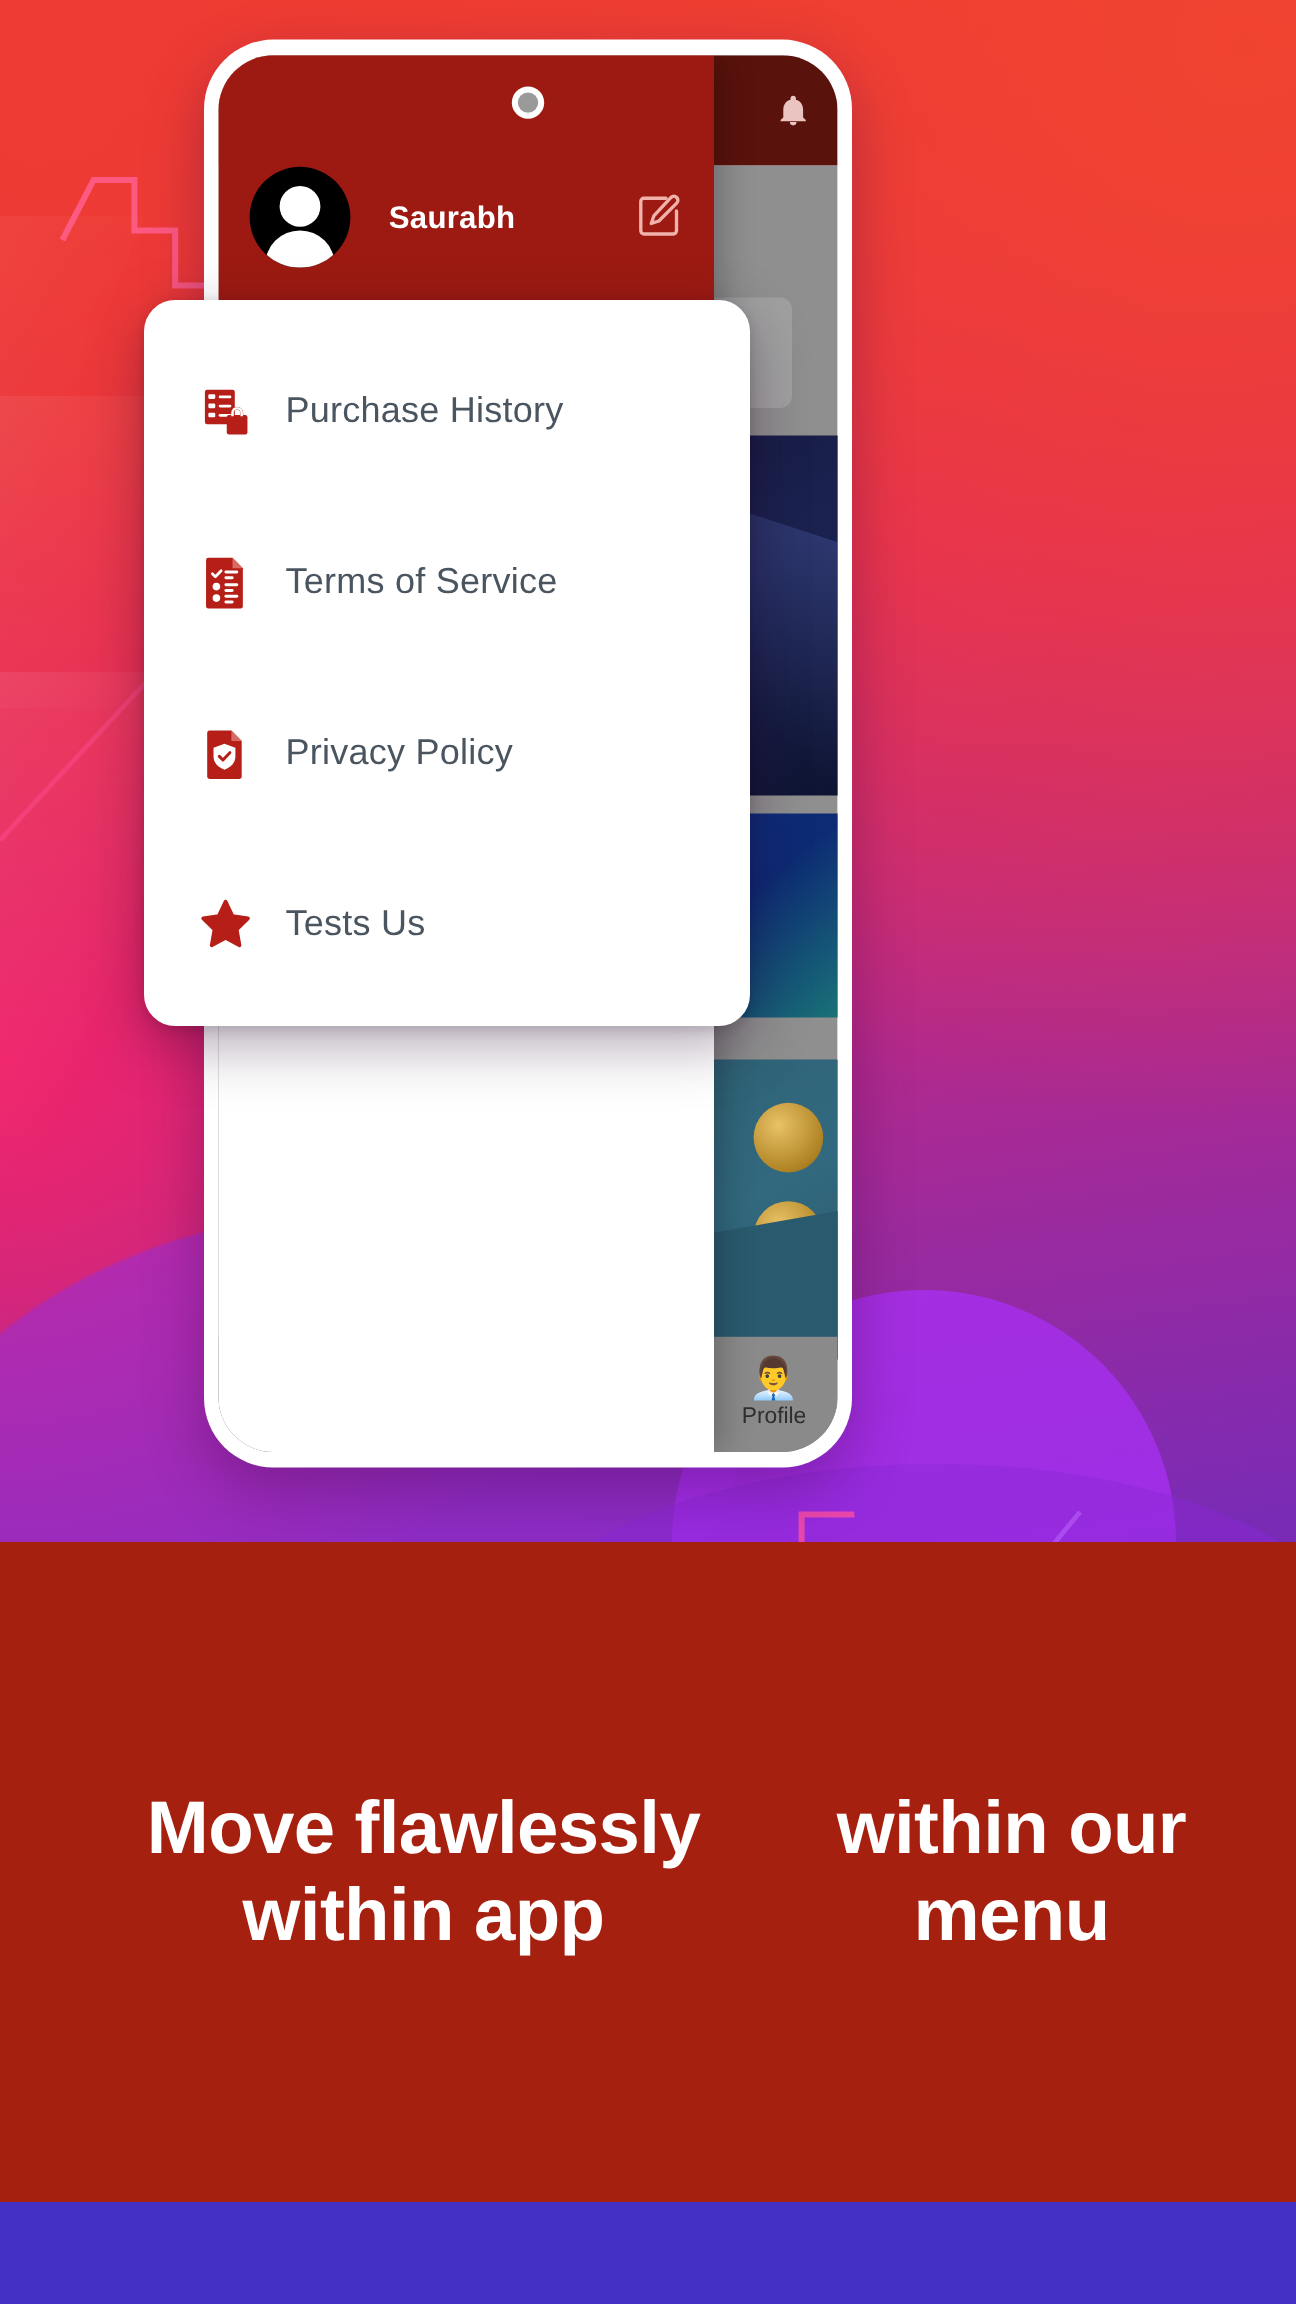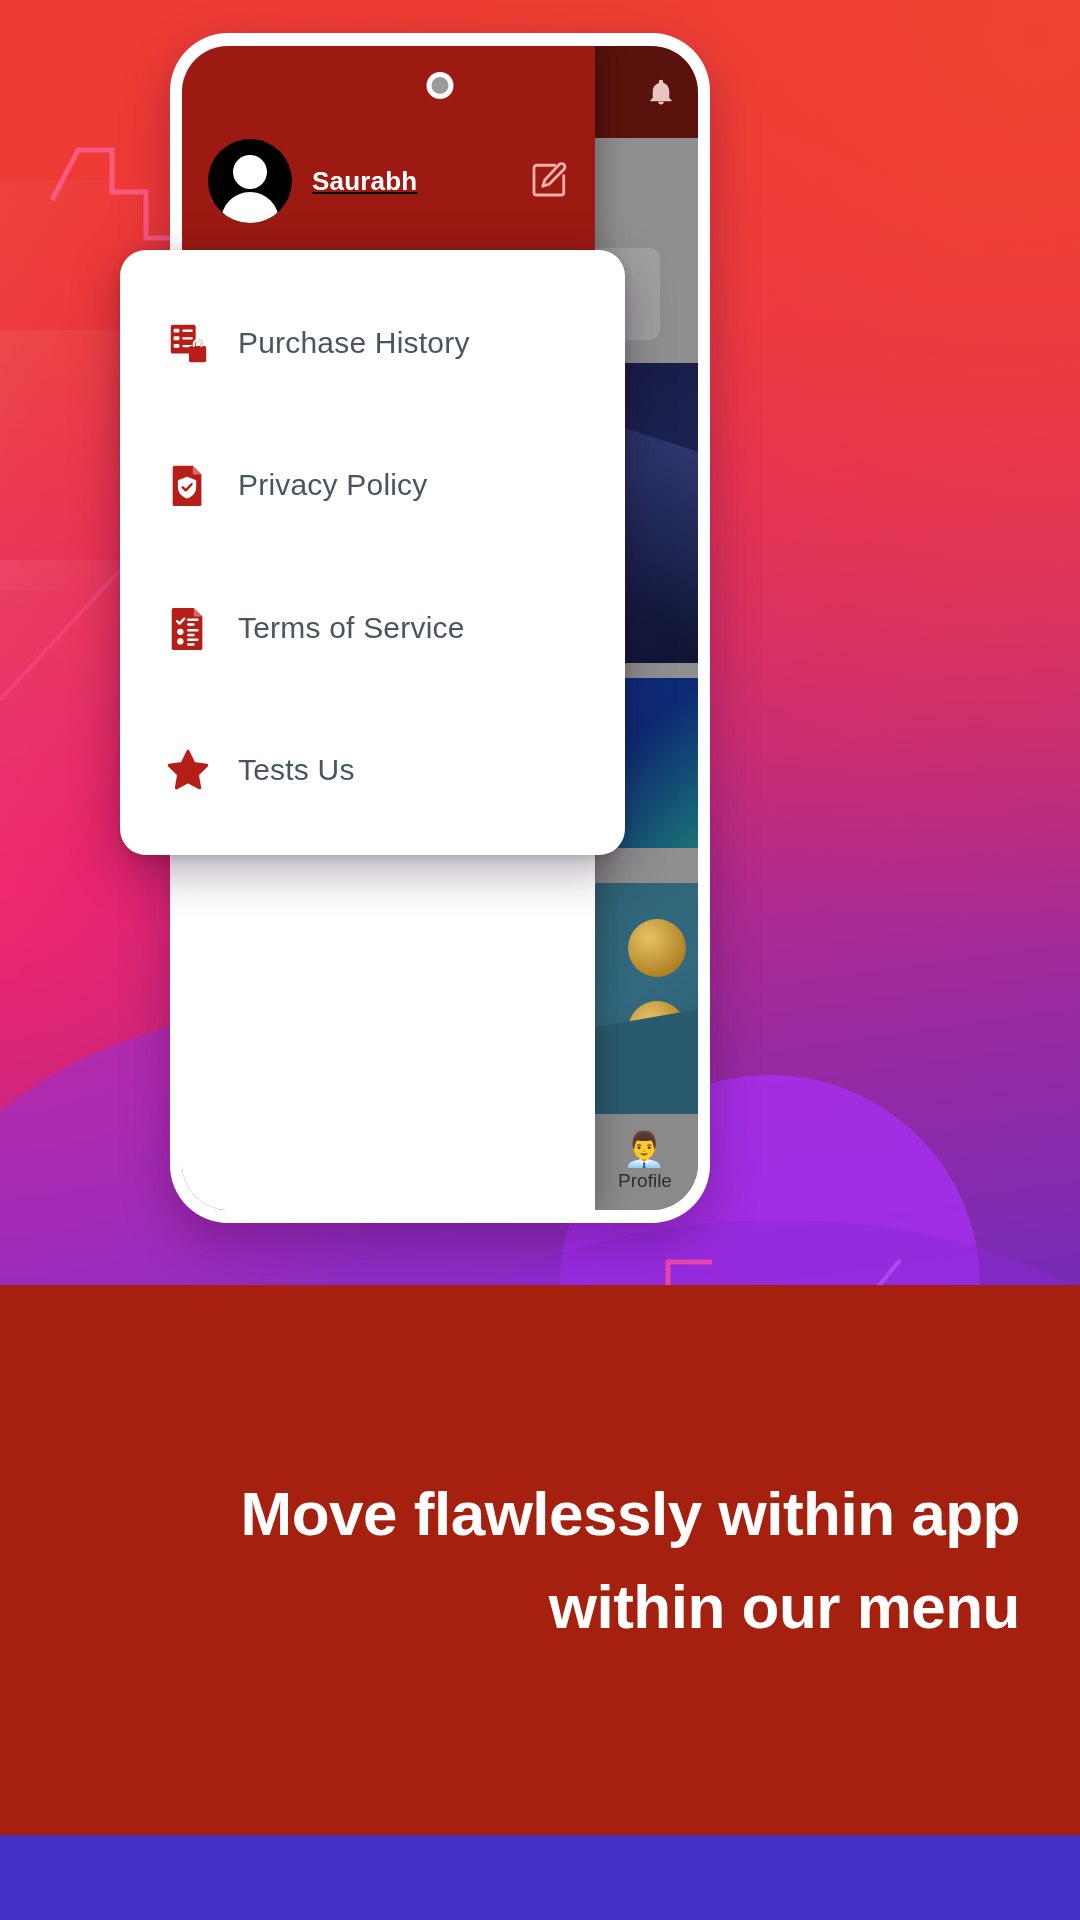--- a/index.html
+++ b/index.html
@@ -206,22 +206,21 @@
     background:#ffffff;
     z-index:20;
     box-shadow:6px 0 26px rgba(0,0,0,.25);
   }
   .drawer-header {
     height:212px;
     background:#9c1a12;
     display:flex; align-items:center;
     padding:0 26px;
     padding-top:58px;
-    gap:20px;
-    text-decoration:underline;
+    gap:32px;
   }
   .avatar {
     width:84px; height:84px;
     border-radius:50%;
     background:#000000;
     position:relative;
     overflow:hidden;
     flex:0 0 auto;
   }
   .avatar .head {
@@ -275,22 +274,22 @@
     font-size:30px;
     color:#4a5560;
     letter-spacing:.2px;
   }
 
   
   .caption-band {
     position:absolute; left:0; right:0;
     top:1285px; height:550px;
     background:#a6200f;
-    display:flex; flex-direction:column;
-    align-items:flex-end; justify-content:center;
+    display:flex; flex-direction:row;
+    align-items:center; justify-content:center;
     gap:20px;
     padding:0 60px;
   }
   .caption-line {
     color:#ffffff;
     font-size:62px;
     font-weight:bold;
     letter-spacing:-.5px;
     text-align:center;
     line-height:1.18;
@@ -400,34 +399,20 @@
             <path d="M27 27h14a2 2 0 0 1 2 2v13a2 2 0 0 1-2 2H27a2 2 0 0 1-2-2V29a2 2 0 0 1 2-2z"></path>
             <path d="M30 28v-3a4 4 0 0 1 8 0v3" fill="none" stroke="#b51f18" stroke-width="2.6"></path>
             <path d="M30 28v-3a4 4 0 0 1 8 0v3" fill="none" stroke="#fff" stroke-width="2.2"></path>
           </g>
         </svg>
       </span>
       <span class="menu-label">Purchase History</span>
     </div>
 
 
-
-    <div class="menu-item">
-      <span class="menu-icon">
-        <svg viewBox="0 0 48 48">
-          <g fill="#b51f18">
-            <path d="M10 4h19l9 9v31a2 2 0 0 1-2 2H10a2 2 0 0 1-2-2V6a2 2 0 0 1 2-2z"></path>
-            <path d="M29 4l9 9h-9z" fill="#d86b63"></path>
-            <path d="M23 15.5 32.5 19v7.5c0 5.3-3.8 9.6-9.5 11.5-5.7-1.9-9.5-6.2-9.5-11.5V19z" fill="#fff"></path>
-            <path d="M18.5 26.4l3.2 3.2 6-6.4" fill="none" stroke="#b51f18" stroke-width="2.6" stroke-linecap="round" stroke-linejoin="round"></path>
-          </g>
-        </svg>
-      </span>
-      <span class="menu-label">Privacy Policy</span>
-    </div>
 
     <div class="menu-item">
       <span class="menu-icon">
         <svg viewBox="0 0 48 48">
           <g fill="#b51f18">
             <path d="M9 3h21l9 9v33a2 2 0 0 1-2 2H9a2 2 0 0 1-2-2V5a2 2 0 0 1 2-2z"></path>
             <path d="M30 3l9 9h-9z" fill="#d86b63"></path>
             <path d="M12.5 16.8l2.6 2.6 5-5.2" fill="none" stroke="#fff" stroke-width="2.4" stroke-linecap="round" stroke-linejoin="round"></path>
             <rect x="23" y="14" width="12" height="2.6" fill="#fff" rx="1.3"></rect>
             <rect x="23" y="19" width="8" height="2.6" fill="#fff" rx="1.3"></rect>
@@ -439,20 +424,34 @@
             <rect x="23" y="40" width="8" height="2.6" fill="#fff" rx="1.3"></rect>
           </g>
         </svg>
       </span>
       <span class="menu-label">Terms of Service</span>
     </div>
 
     <div class="menu-item">
       <span class="menu-icon">
         <svg viewBox="0 0 48 48">
+          <g fill="#b51f18">
+            <path d="M10 4h19l9 9v31a2 2 0 0 1-2 2H10a2 2 0 0 1-2-2V6a2 2 0 0 1 2-2z"></path>
+            <path d="M29 4l9 9h-9z" fill="#d86b63"></path>
+            <path d="M23 15.5 32.5 19v7.5c0 5.3-3.8 9.6-9.5 11.5-5.7-1.9-9.5-6.2-9.5-11.5V19z" fill="#fff"></path>
+            <path d="M18.5 26.4l3.2 3.2 6-6.4" fill="none" stroke="#b51f18" stroke-width="2.6" stroke-linecap="round" stroke-linejoin="round"></path>
+          </g>
+        </svg>
+      </span>
+      <span class="menu-label">Privacy Policy</span>
+    </div>
+
+    <div class="menu-item">
+      <span class="menu-icon">
+        <svg viewBox="0 0 48 48">
           <path d="M24 4.5l6.1 12.7 13.4 1.9-9.8 9.7 2.4 13.8L24 36.1l-12.1 6.5 2.4-13.8-9.8-9.7 13.4-1.9z" fill="#b51f18" stroke="#b51f18" stroke-width="3.2" stroke-linejoin="round"></path>
         </svg>
       </span>
       <span class="menu-label">Tests Us</span>
     </div>
 
 
   </div>
 
   <div class="caption-band">

